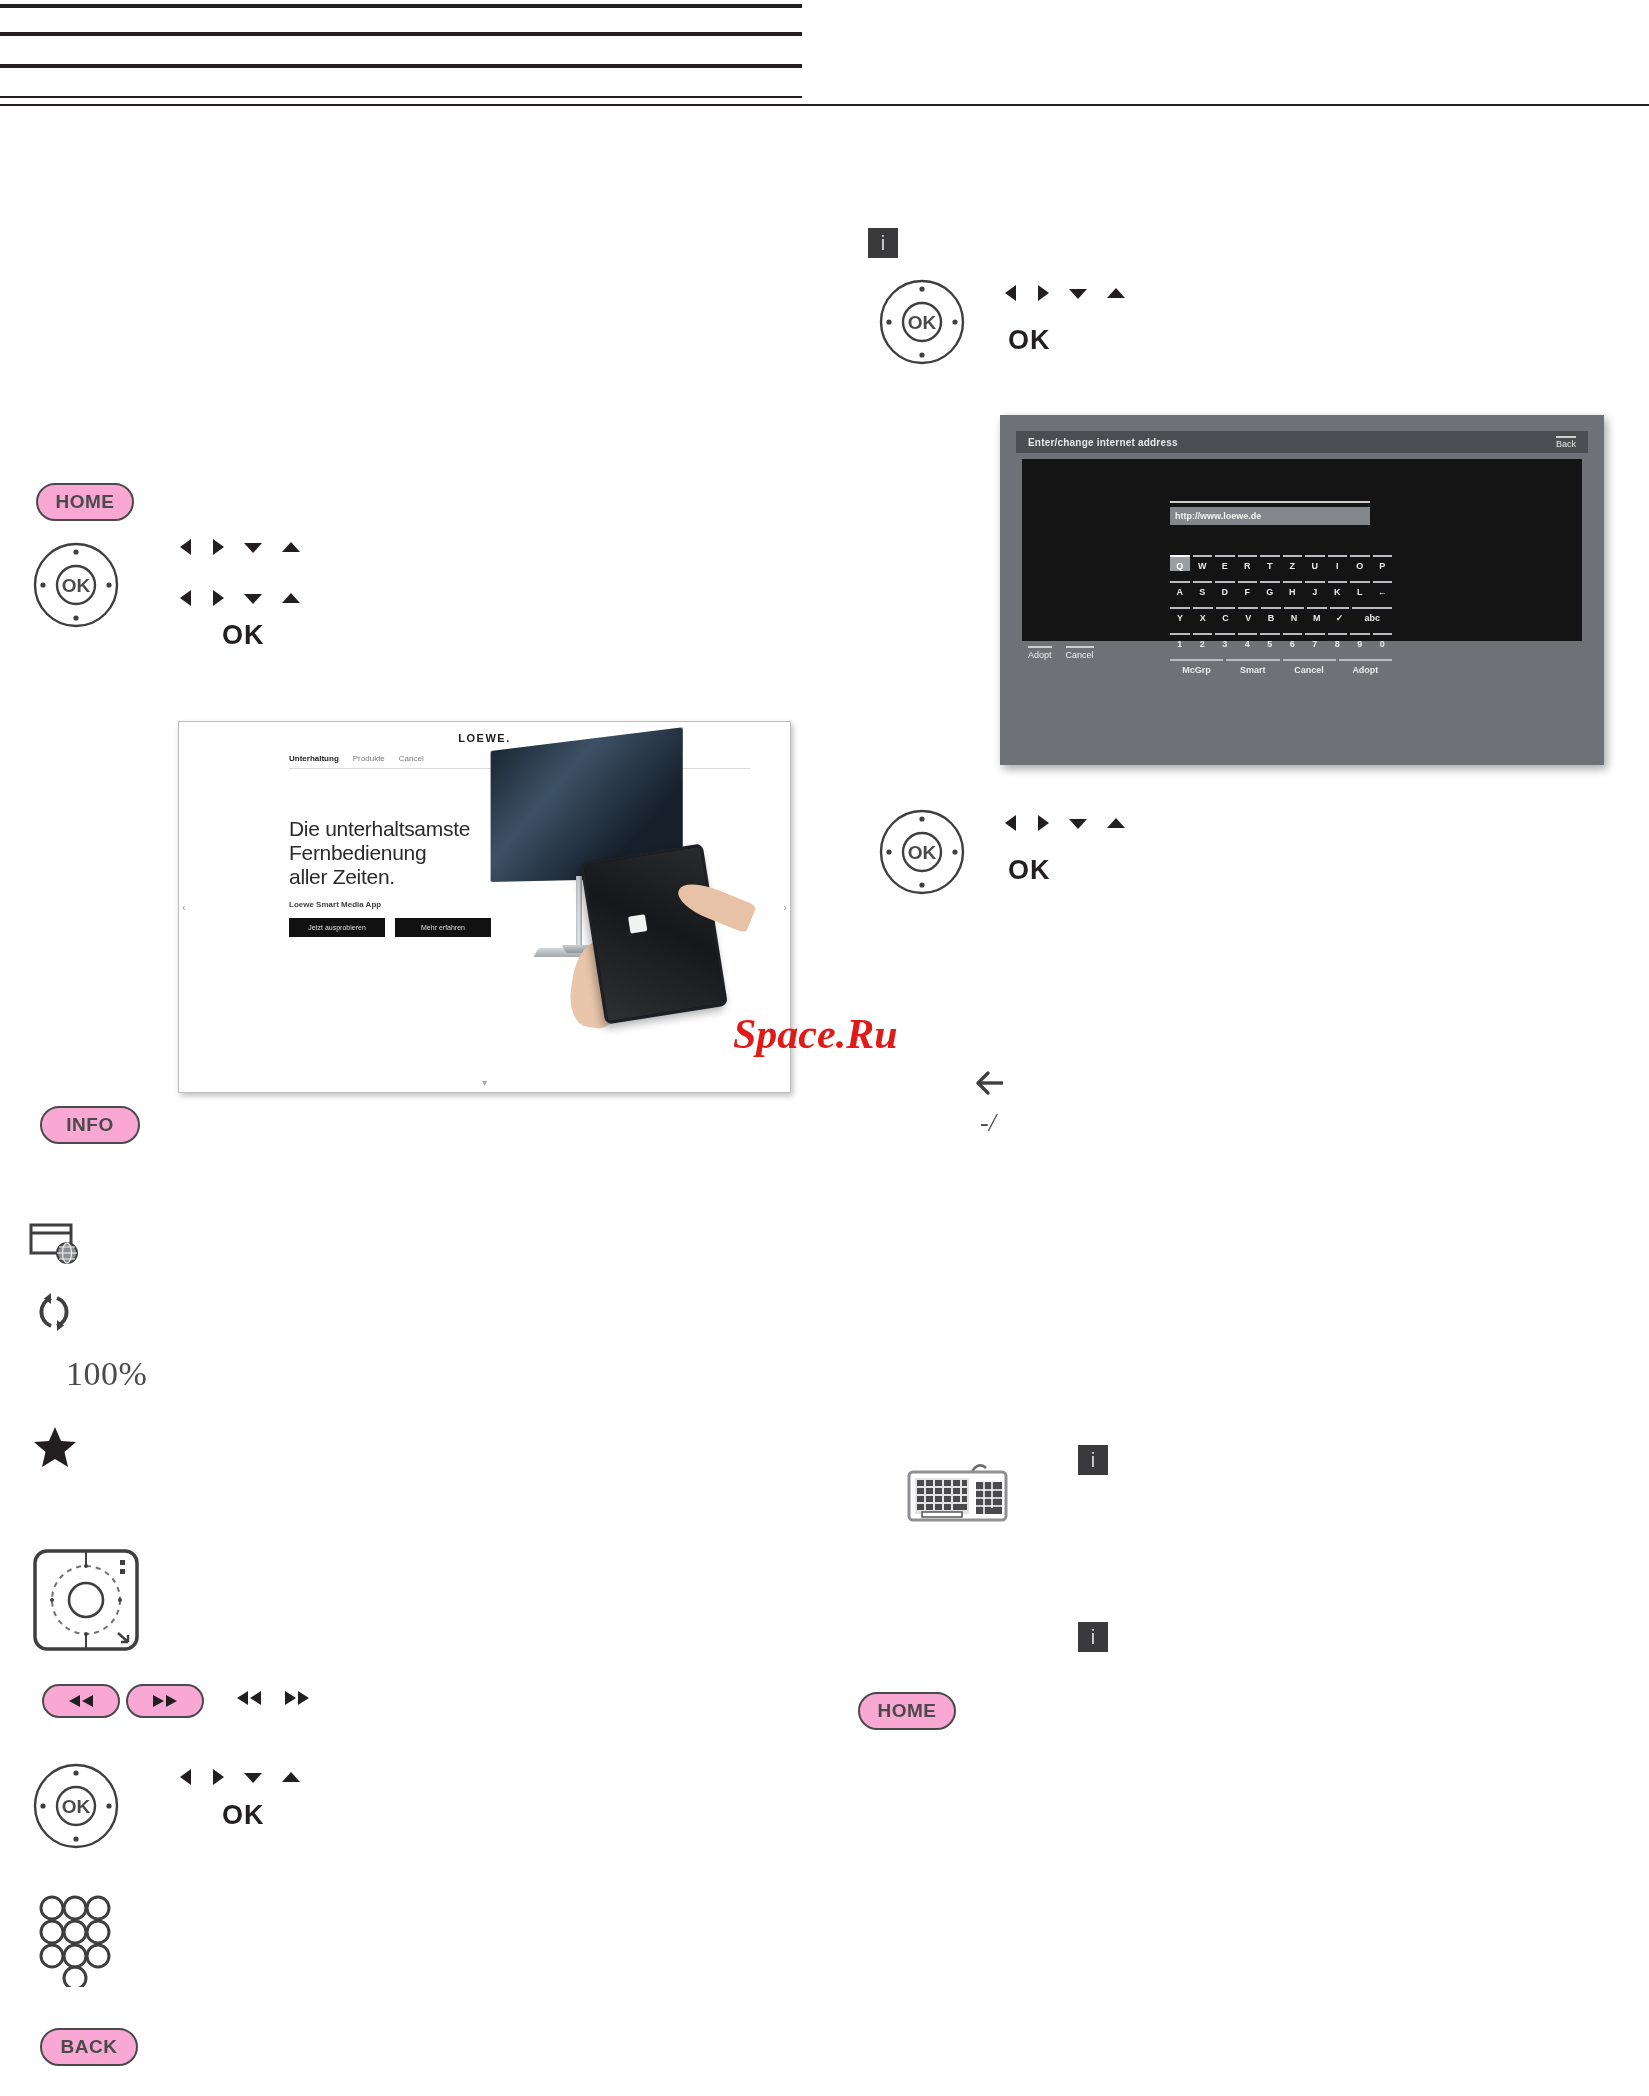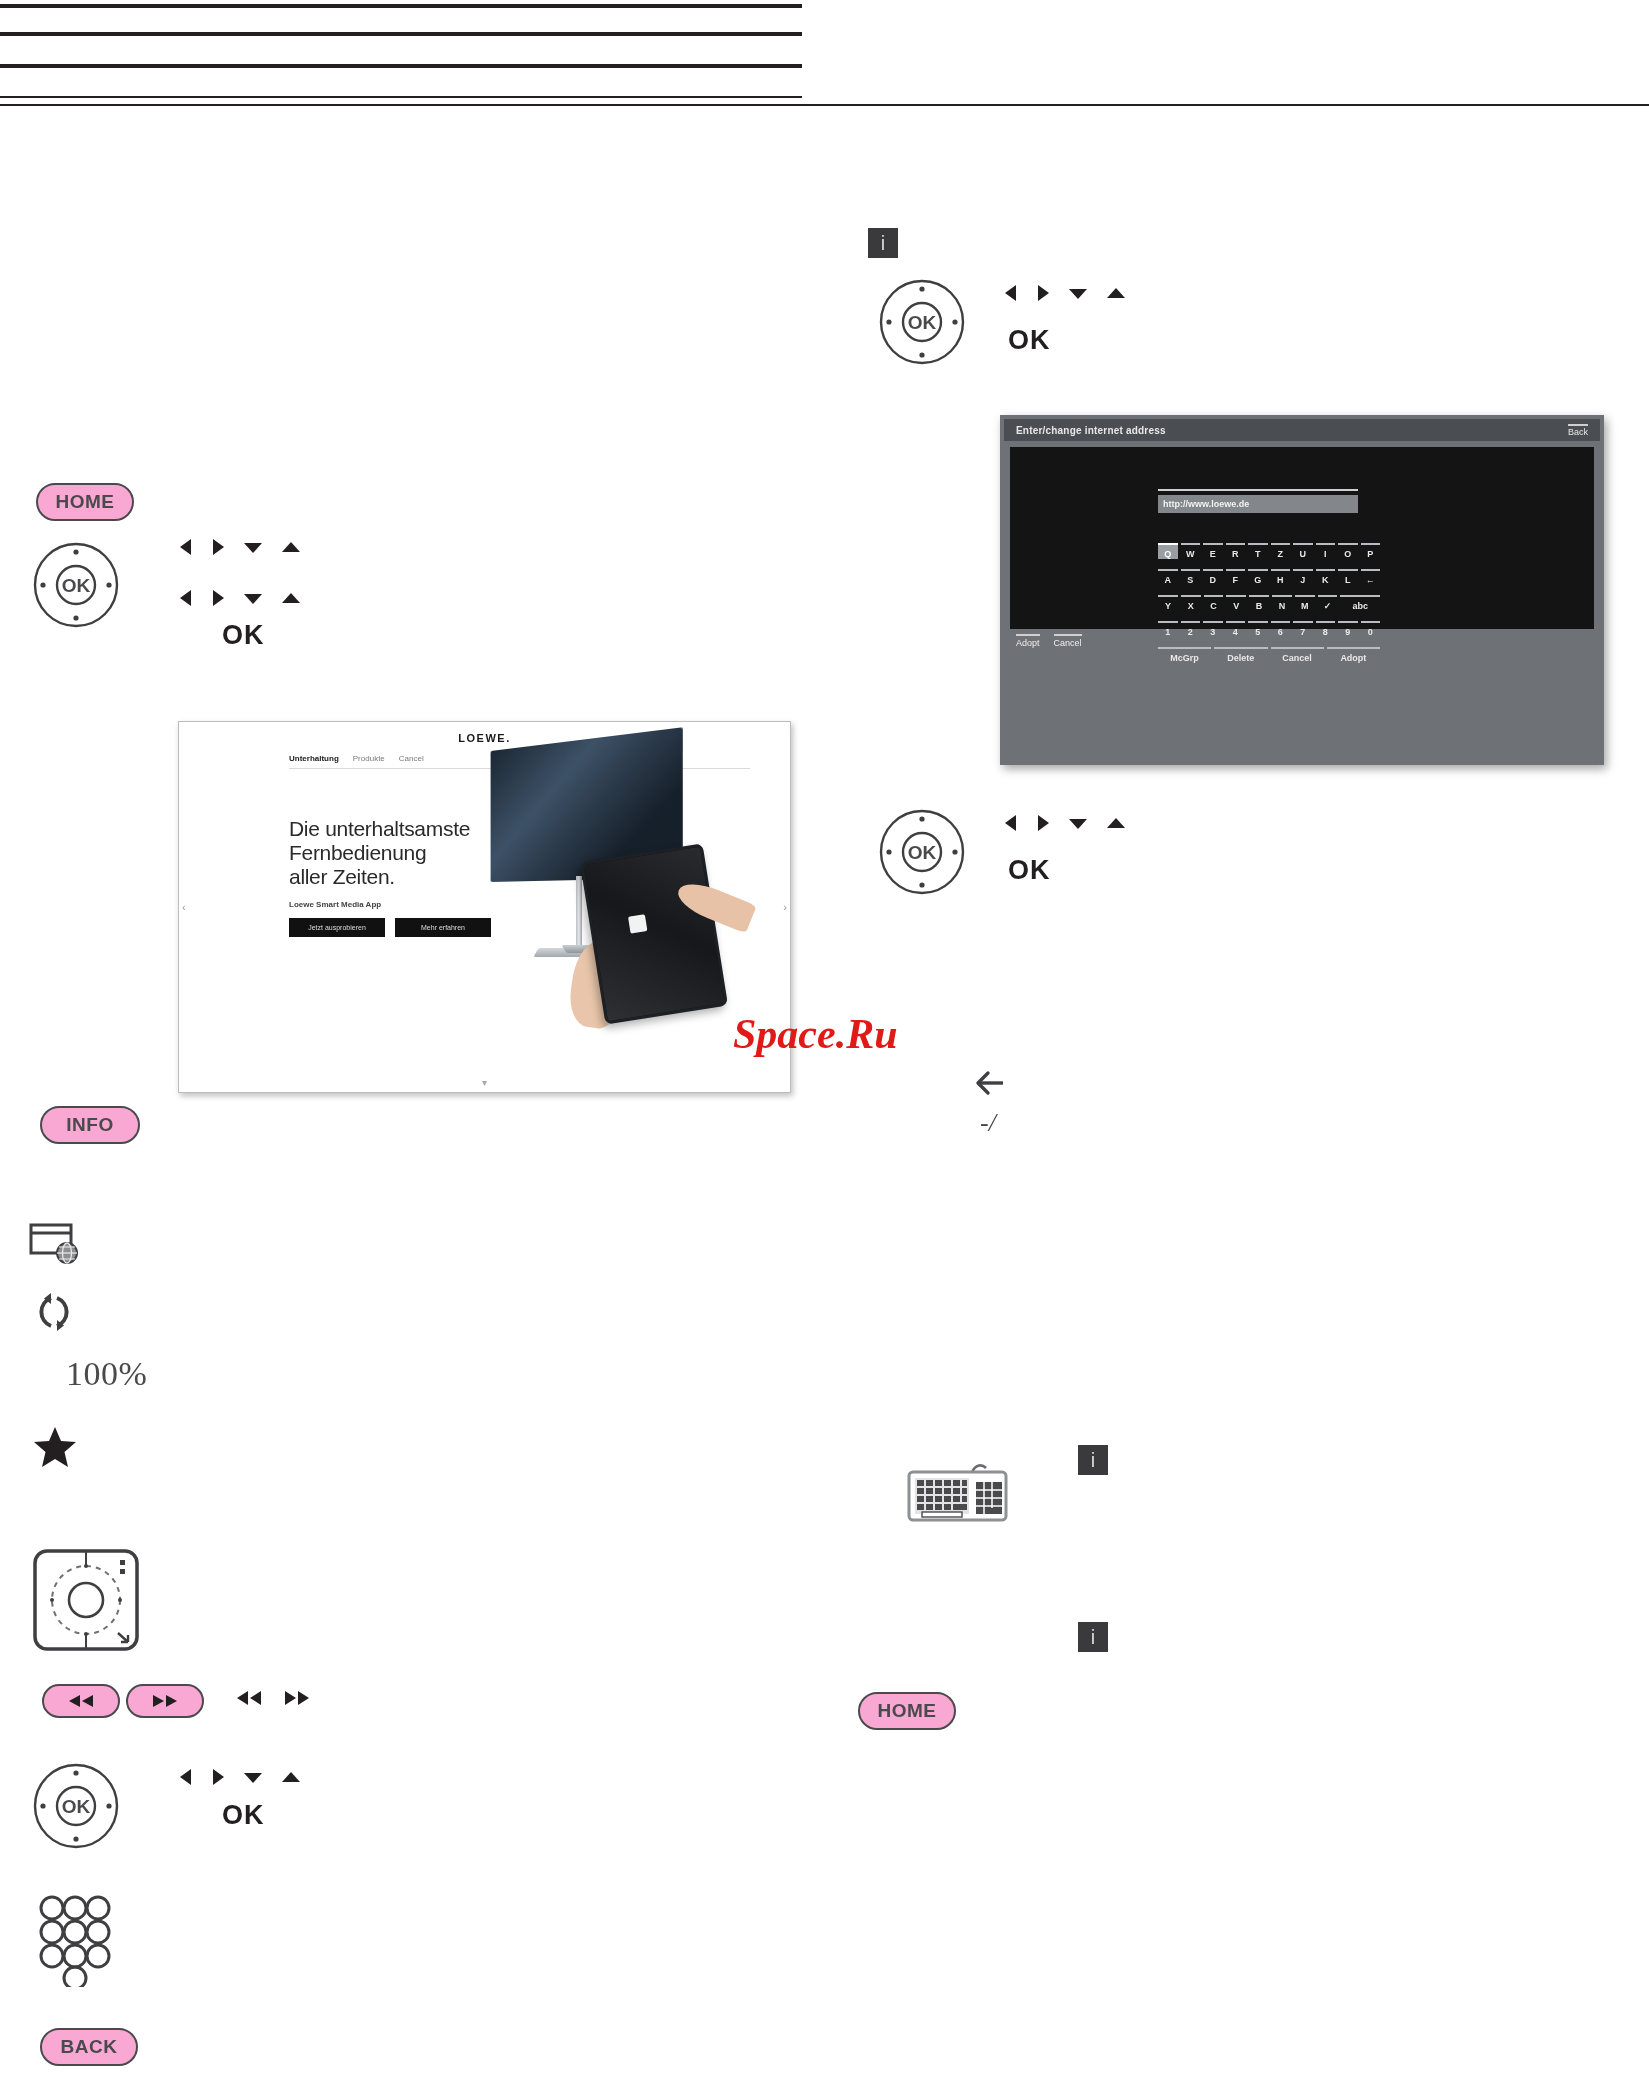--- a/index.html
+++ b/index.html
@@ -265,21 +265,21 @@
     letter-spacing: 0px;
     white-space: nowrap;
   }
 
   
   .osd {
     position: absolute;
     background: #6e7175;
     box-shadow: 3px 4px 9px rgba(0,0,0,0.35);
     box-sizing: border-box;
-    padding: 4px;
+    padding: 16px;
   }
   .osd-titlebar {
     height: 22px;
     background: #4a4d52;
     display: flex;
     align-items: center;
     justify-content: space-between;
     padding: 0 12px;
     box-sizing: border-box;
   }
@@ -664,21 +664,21 @@
           <div class="key">5</div>
           <div class="key">6</div>
           <div class="key">7</div>
           <div class="key">8</div>
           <div class="key">9</div>
           <div class="key">0</div>
         </div>
 
         <div class="kbrow fn">
           <div class="key wide2">McGrp</div>
-          <div class="key wide2">Delete</div>
+          <div class="key wide2">Smart</div>
           <div class="key wide2">Cancel</div>
           <div class="key wide2">Adopt</div>
         </div>
       </div>
     </div>
     <div class="osd-footer">
       <span>Adopt</span>
       <span>Cancel</span>
     </div>
   </div>

